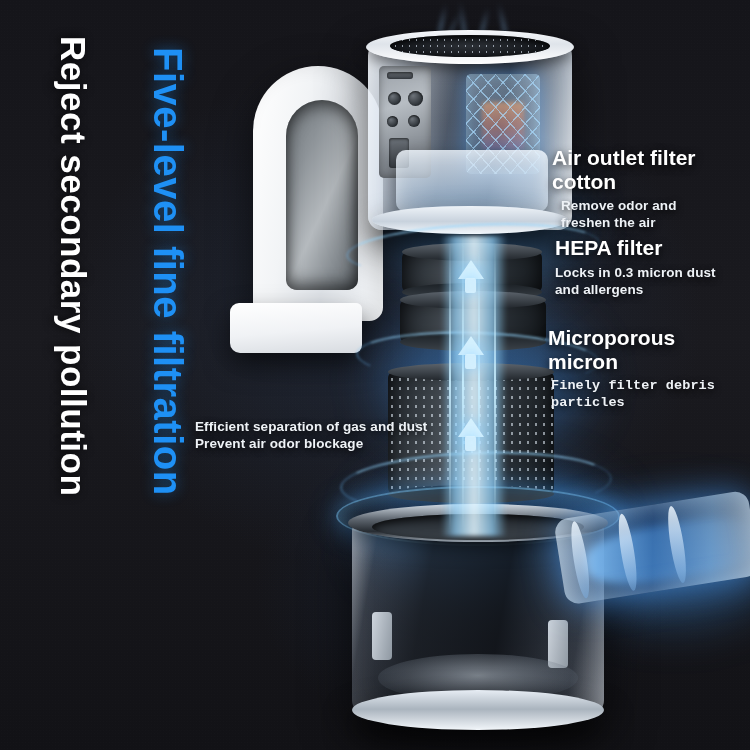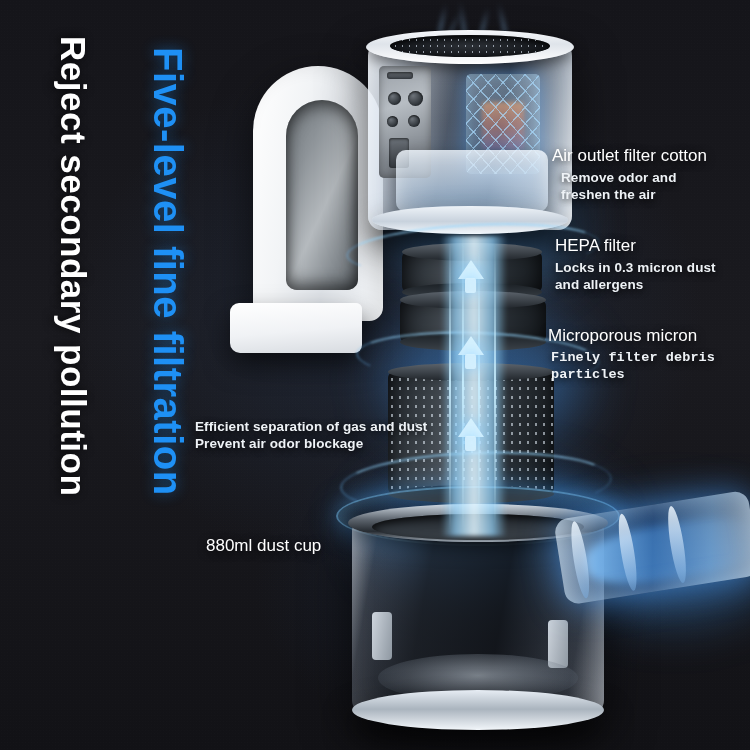--- a/index.html
+++ b/index.html
@@ -37,21 +37,21 @@
   }
   #v-title{
     left:148px;top:47px;
     font-size:40px;color:#1e90f5;
     text-shadow:0 0 14px rgba(30,144,245,.45);
   }
 
   
   .callout{position:absolute;}
   .callout .c-title{
-    font-size:17px;font-weight:400;color:#fff;line-height:1.12;
+    font-size:21px;font-weight:700;color:#fff;line-height:1.12;
     text-shadow:0 2px 8px rgba(0,0,0,.85);
     margin:0 0 4px 0;white-space:pre-line;
   }
   .callout .c-desc{
     font-size:13.5px;font-weight:700;color:#eef2f6;line-height:1.28;
     text-shadow:0 2px 7px rgba(0,0,0,.85);
     margin:0;white-space:pre-line;letter-spacing:.1px;
   }
   #cal-0{left:552px;top:146px;}
   #cal-0 .c-desc{margin-left:9px;}
@@ -375,16 +375,15 @@
     <p class="c-title">Microporous micron</p>
     <p class="c-desc">Finely filter debris particles</p>
   </div>
 
   <div class="callout" id="cal-3">
     <p class="c-desc">Efficient separation of gas and dust
 Prevent air odor blockage</p>
   </div>
 
   <div class="callout" id="cal-4">
-    <p class="c-title">880ml dust cup</p>
   </div>
 
 </div>
 
 </body></html>

